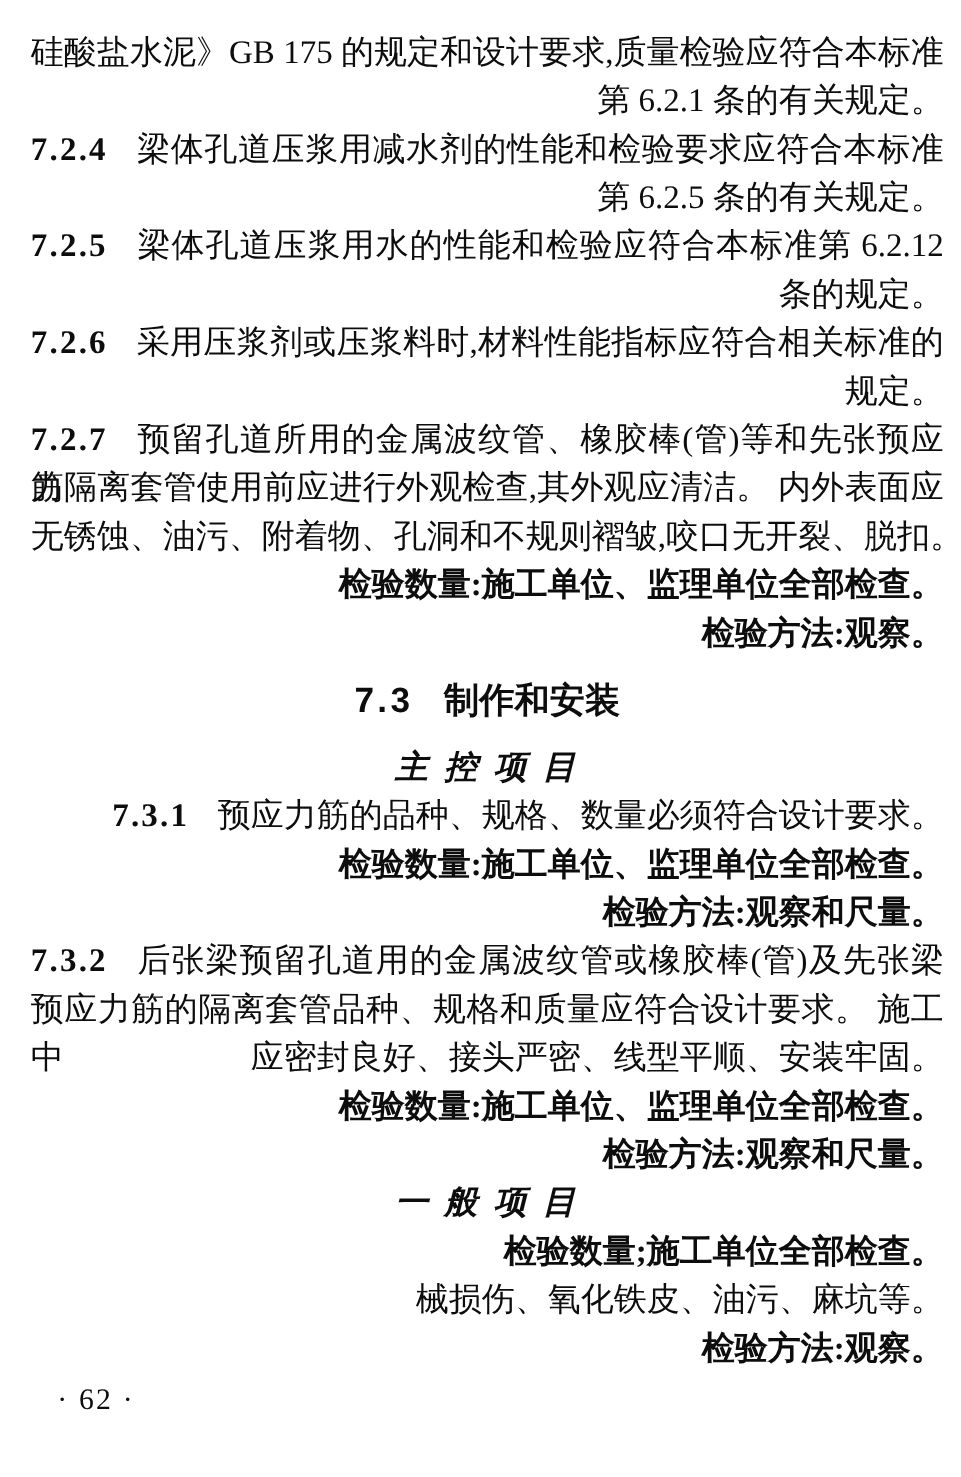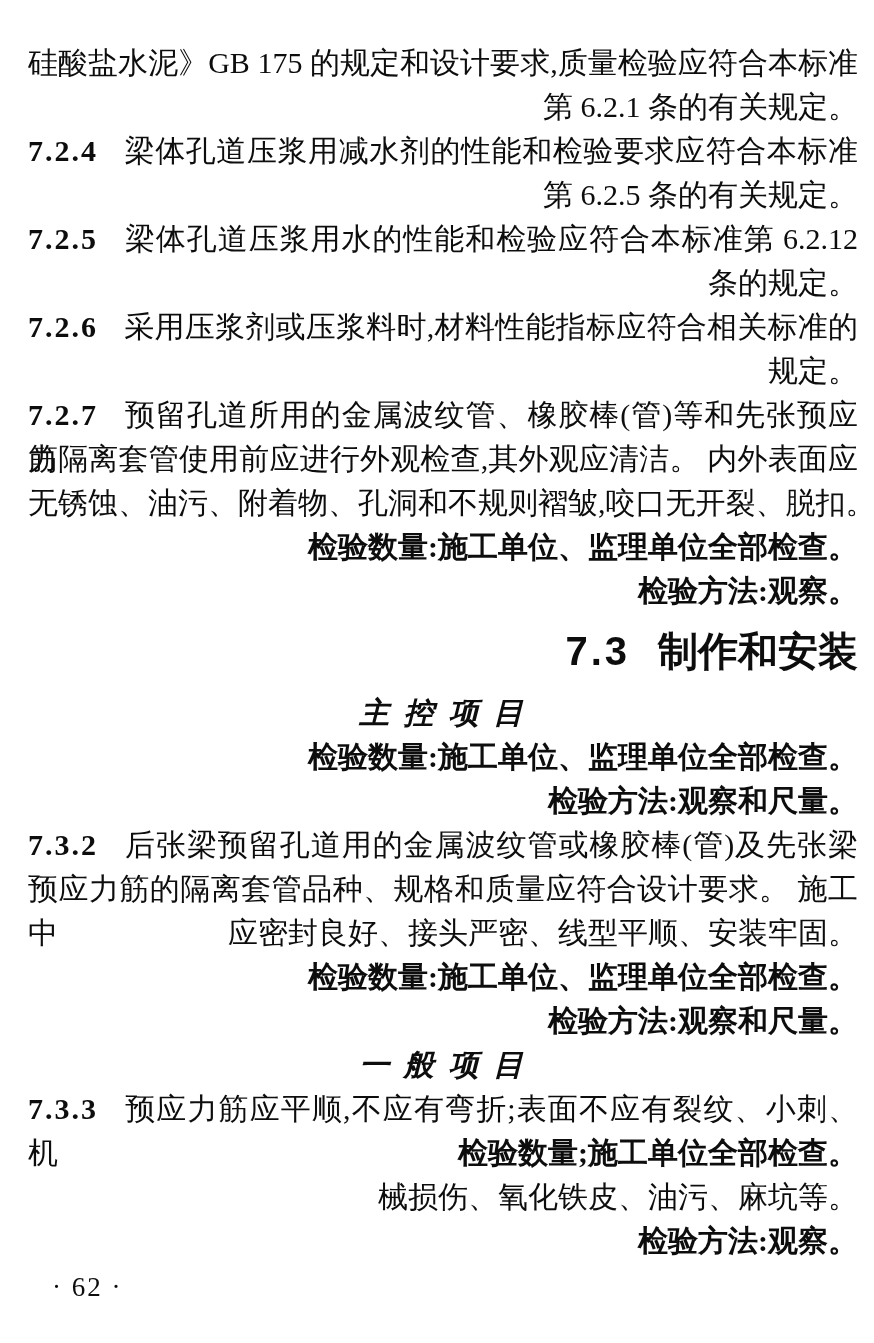--- a/index.html
+++ b/index.html
@@ -7,21 +7,21 @@
     position: relative;
     width: 874px;
     height: 1343px;
     background: #ffffff;
     color: #0d0d0d;
     font-family: "Liberation Serif", "DejaVu Serif", serif;
     overflow: hidden;
     box-sizing: border-box;
   }
   .content {
-    padding: 41px 16px 0 28px;
+    padding: 26px 16px 0 28px;
   }
   .line {
     font-size: 30px;
     line-height: 44px;
     height: 44px;
     text-align: right;
     white-space: nowrap;
   }
   .line.fill {
     white-space: normal;
@@ -34,23 +34,23 @@
   }
   .num {
     display: inline-block;
     font-weight: bold;
     letter-spacing: 2px;
     margin-right: 26px;
   }
   .section-heading {
     font-family: "Liberation Sans", "DejaVu Sans", sans-serif;
     font-weight: bold;
-    font-size: 40px;
+    font-size: 32px;
     line-height: 44px;
-    text-align: right;
+    text-align: center;
     margin: 16px 0 18px 0;
   }
   .section-heading .sec-num {
     letter-spacing: 3px;
     margin-right: 28px;
   }
   .subheading {
     font-style: italic;
     font-weight: bold;
     font-size: 30px;
@@ -82,28 +82,28 @@
         <div class="line"><span>条的规定。</span></div>
         <div class="line fill"><b class="num">7.2.6</b><span>采用压浆剂或压浆料时,材料性能指标应符合相关标准的</span></div>
         <div class="line"><span>规定。</span></div>
         <div class="line fill"><b class="num">7.2.7</b><span>预留孔道所用的金属波纹管、橡胶棒(管)等和先张预应力</span></div>
         <div class="line fill"><span>筋隔离套管使用前应进行外观检查,其外观应清洁。 内外表面应</span></div>
         <div class="line"><span>无锈蚀、油污、附着物、孔洞和不规则褶皱,咬口无开裂、脱扣。</span></div>
         <div class="line indent"><span>检验数量:施工单位、监理单位全部检查。</span></div>
         <div class="line indent"><span>检验方法:观察。</span></div>
         <div class="section-heading"><span class="sec-num">7.3</span><span>制作和安装</span></div>
         <div class="subheading">主 控 项 目</div>
+        <div class="line"><b class="num">7.3.1</b><span>预应力筋的品种、规格、数量必须符合设计要求。</span></div>
         <div class="line indent"><span>检验数量:施工单位、监理单位全部检查。</span></div>
         <div class="line indent"><span>检验方法:观察和尺量。</span></div>
         <div class="line fill"><b class="num">7.3.2</b><span>后张梁预留孔道用的金属波纹管或橡胶棒(管)及先张梁</span></div>
         <div class="line fill"><span>预应力筋的隔离套管品种、规格和质量应符合设计要求。 施工中</span></div>
         <div class="line"><span>应密封良好、接头严密、线型平顺、安装牢固。</span></div>
         <div class="line indent"><span>检验数量:施工单位、监理单位全部检查。</span></div>
         <div class="line indent"><span>检验方法:观察和尺量。</span></div>
         <div class="subheading">一 般 项 目</div>
-        <div class="line fill"><b class="num">7.3.3</b><span>预应力筋应平顺,不应有弯折;表面不应有裂纹、小刺、机</span></div>
         <div class="line indent"><span>检验数量;施工单位全部检查。</span></div>
         <div class="line"><span>械损伤、氧化铁皮、油污、麻坑等。</span></div>
         <div class="line indent"><span>检验方法:观察。</span></div>
       </div>
     <div class="footer-line">· 62 ·</div>
   </div>
 </div>
 
 </body></html>

